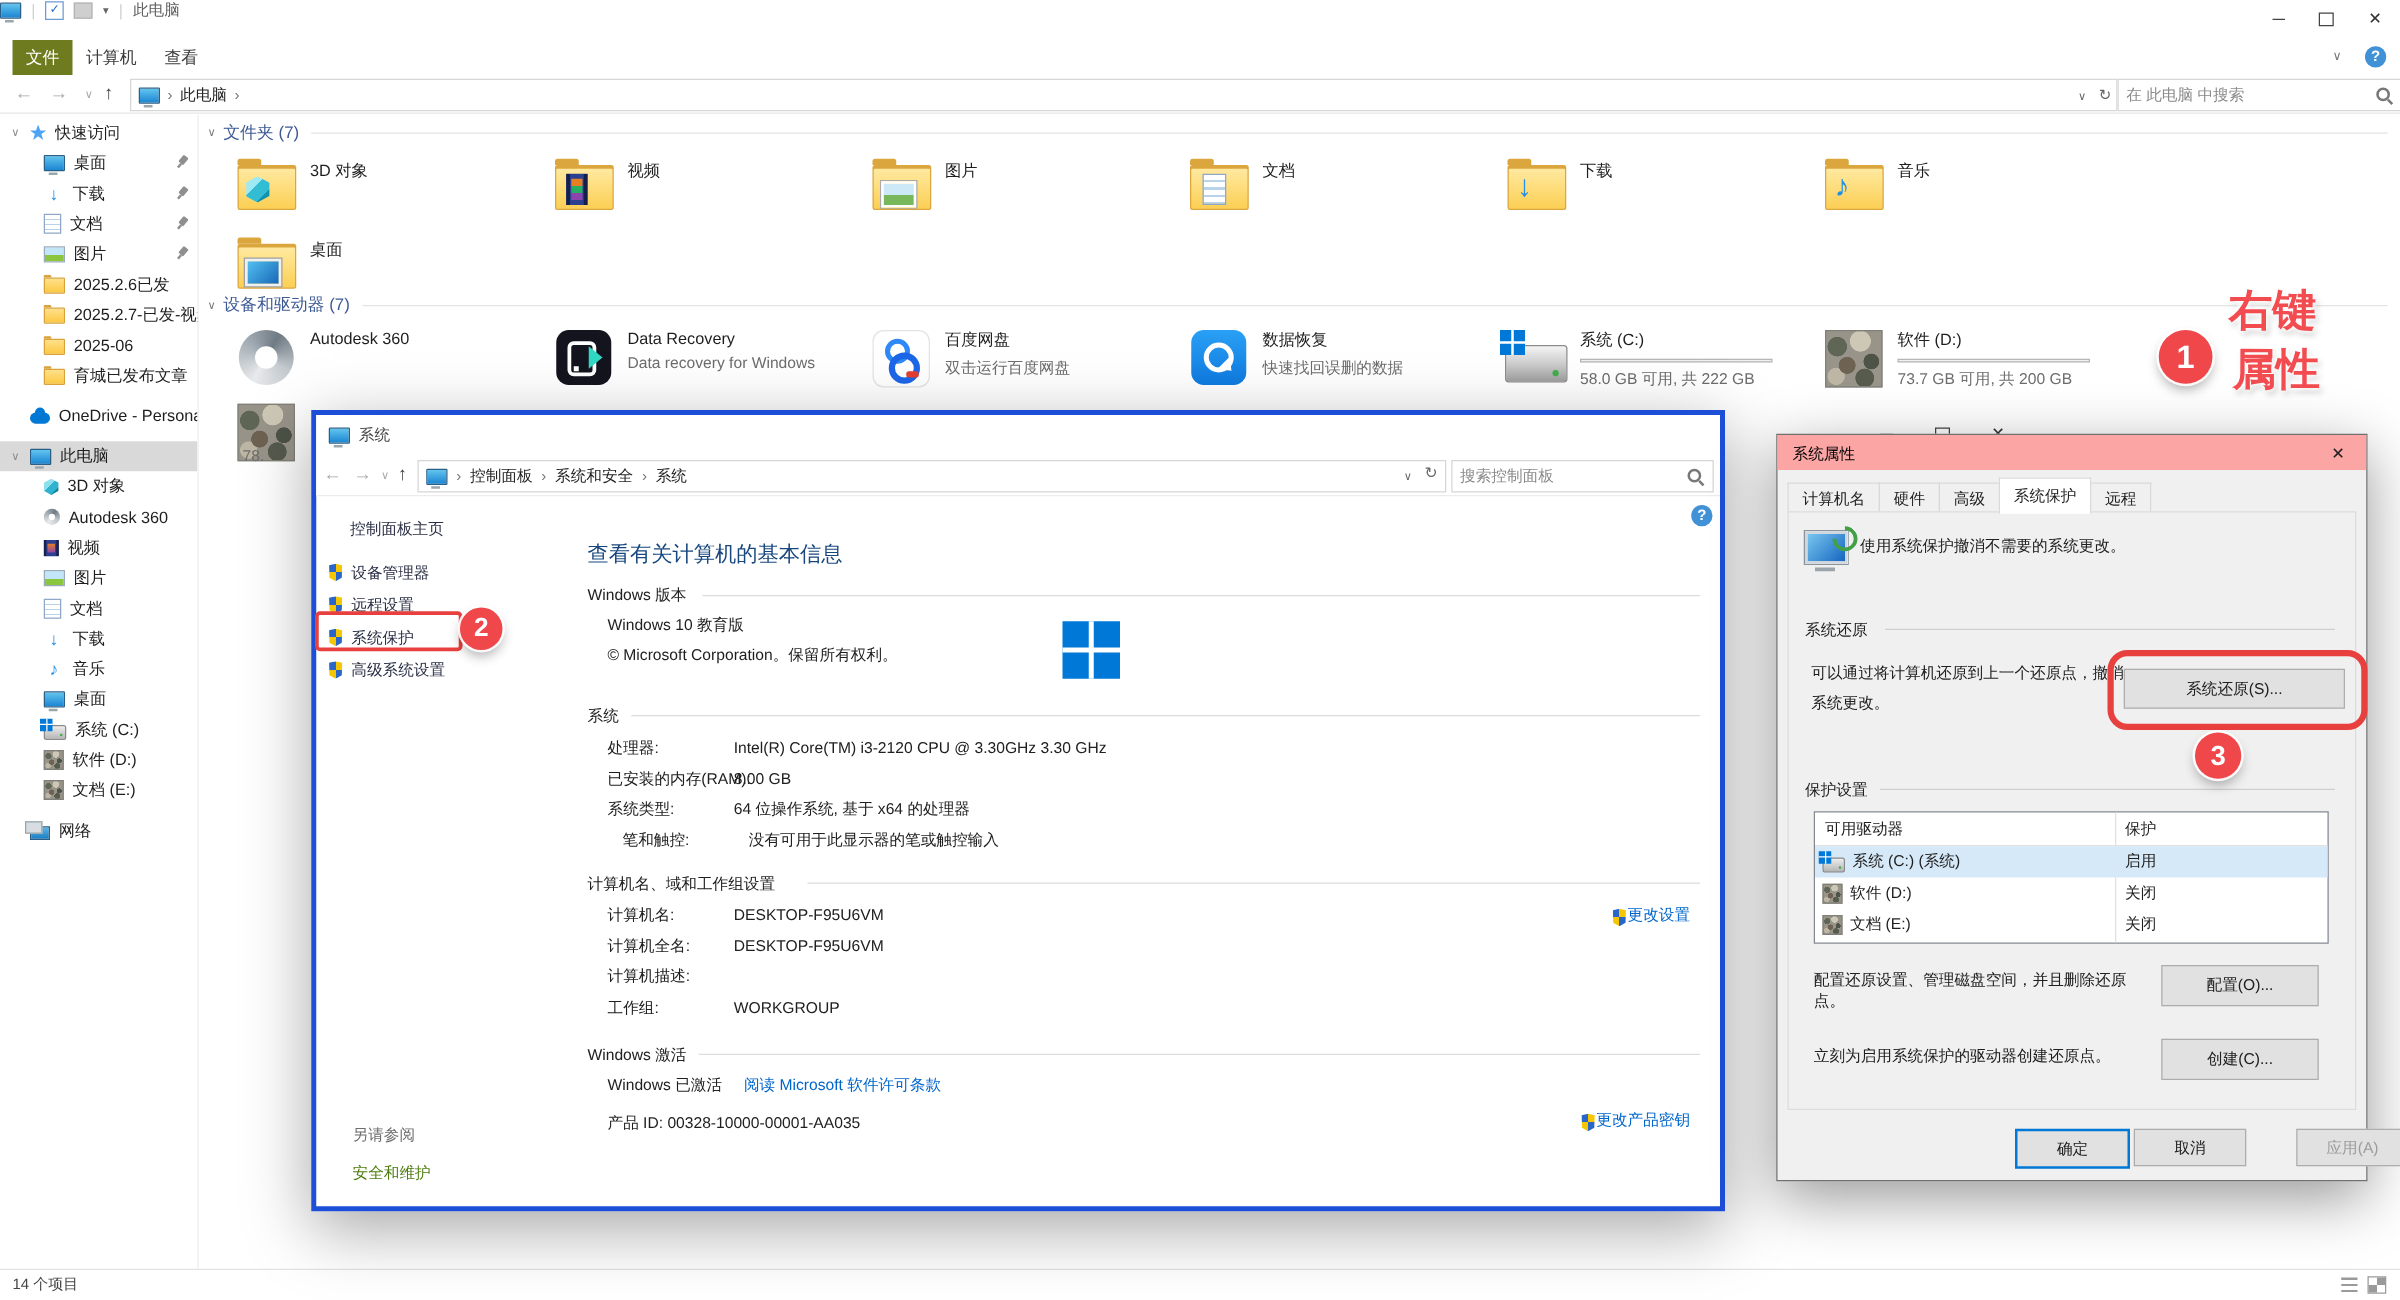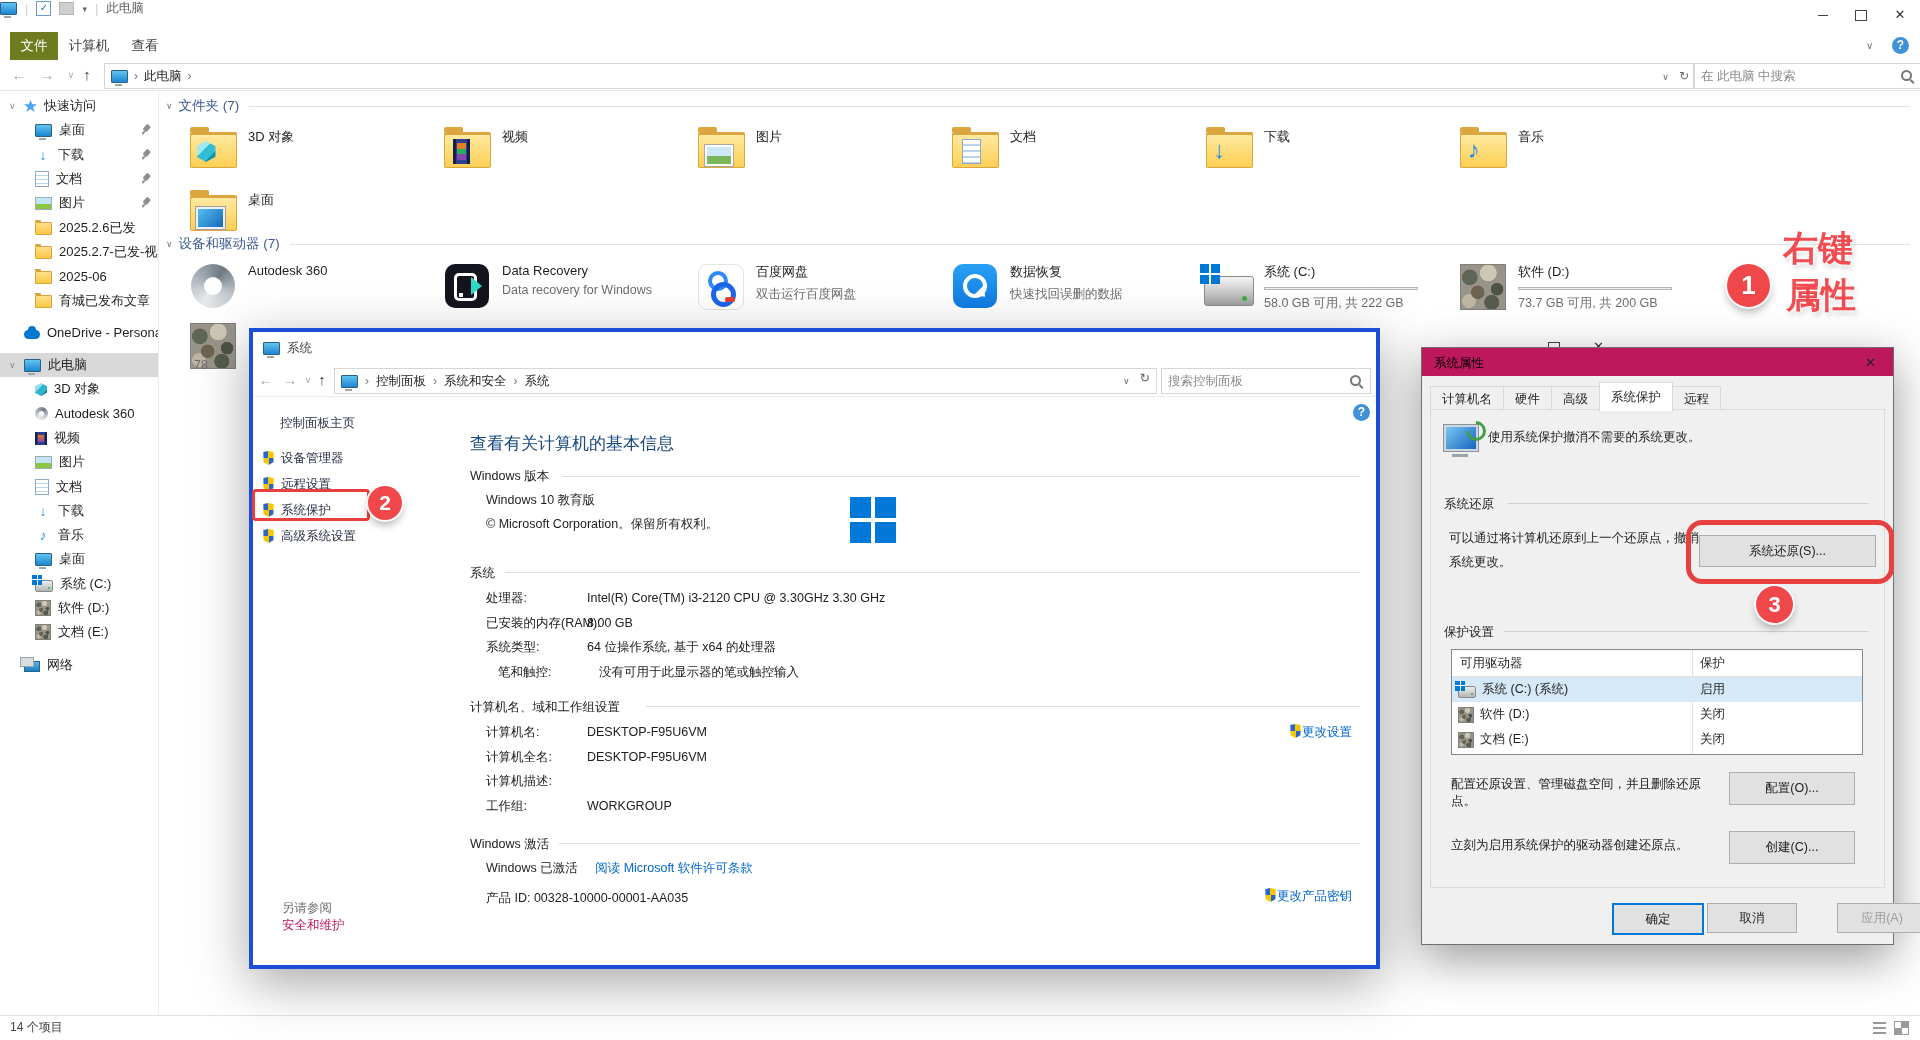--- a/index.html
+++ b/index.html
@@ -140,29 +140,29 @@
   .cp-home{height:22px;line-height:22px;padding-left:18px;color:#2a2f45;}
   .cp-item{position:absolute;left:0;display:flex;align-items:center;gap:6px;height:24px;padding-left:0;color:#2a2f45;}
   .cp-main{position:absolute;left:217px;top:92px;width:890px;height:556px;font-size:12.5px;}
   .cp-h1{position:absolute;left:0;top:8px;font-size:17px;color:#17477e;}
   .g-label{position:absolute;font-size:12.5px;color:#202020;background:#fff;padding-right:10px;z-index:1;}
   .g-line{position:absolute;right:0;height:1px;background:#dcdcdc;}
   .cp-row{position:absolute;left:16px;white-space:nowrap;}
   .cp-row .rl{display:inline-block;width:101px;color:#202020;}
   .cp-row .rv{color:#202020;}
   .cp-link{color:#0066cc;cursor:pointer;}
-  .rt-link{position:absolute;right:8px;display:flex;align-items:flex-start;gap:0;}
+  .rt-link{position:absolute;right:8px;display:flex;align-items:flex-end;gap:0;}
   .winlogo{position:absolute;left:380px;top:73px;display:flex;align-items:flex-start;gap:10px;}
   .winlogo .txt{font-size:44px;font-weight:300;color:#0078d7;letter-spacing:0;line-height:46px;}
   .seealso{position:absolute;left:29px;top:568px;font-size:12.5px;color:#6d6d6d;}
-  .seealso .lnk{display:block;color:#be185d;}
+  .seealso .lnk{display:block;margin-top:13px;color:#4d7c0f;}
 
   
   .dlg{left:1421px;top:347px;width:471px;height:596px;background:#f0f0f0;border:1px solid #707070;box-shadow:0 14px 45px rgba(0,0,0,.4);font-size:13px;}
-  .dlg .tbar{position:absolute;left:0;top:0;right:0;height:28px;background:#be185d;line-height:30px;padding-left:12px;font-size:12.5px;color:#000;}
+  .dlg .tbar{position:absolute;left:0;top:0;right:0;height:28px;background:#fca5a5;line-height:30px;padding-left:12px;font-size:12.5px;color:#000;}
   .dlg .x{position:absolute;right:0;top:0;width:45px;height:29px;text-align:center;line-height:29px;font-size:13px;color:#222;}
   .tabs{position:absolute;left:8px;top:34px;display:flex;align-items:flex-end;}
   .tab{height:24px;line-height:24px;padding:0 11px;border:1px solid #d9d9d9;border-bottom:none;background:#f0f0f0;margin-right:-1px;font-size:12.5px;}
   .tab.active{height:28px;line-height:28px;background:#fff;position:relative;z-index:2;}
   .panel{position:absolute;left:8px;top:61px;width:453px;height:477px;border:1px solid #dcdcdc;background:#f0f0f0;}
   .sp-icon{position:absolute;left:14px;top:12px;width:42px;height:36px;}
   .sp-icon .scr{position:absolute;left:0;bottom:6px;width:30px;height:22px;background:linear-gradient(135deg,#79c7f0,#1565c0);border:2px solid #cfd6dd;box-shadow:0 0 0 1px #8a939b;}
   .sp-icon .base{position:absolute;left:8px;bottom:0;width:16px;height:3px;background:#9aa4ac;}
   .sp-icon .swirl{position:absolute;right:0;top:0;width:14px;height:14px;border:3px solid #43a047;border-radius:50%;border-left-color:transparent;transform:rotate(45deg);}
   .grp-label{position:absolute;font-size:12.5px;color:#202020;}

